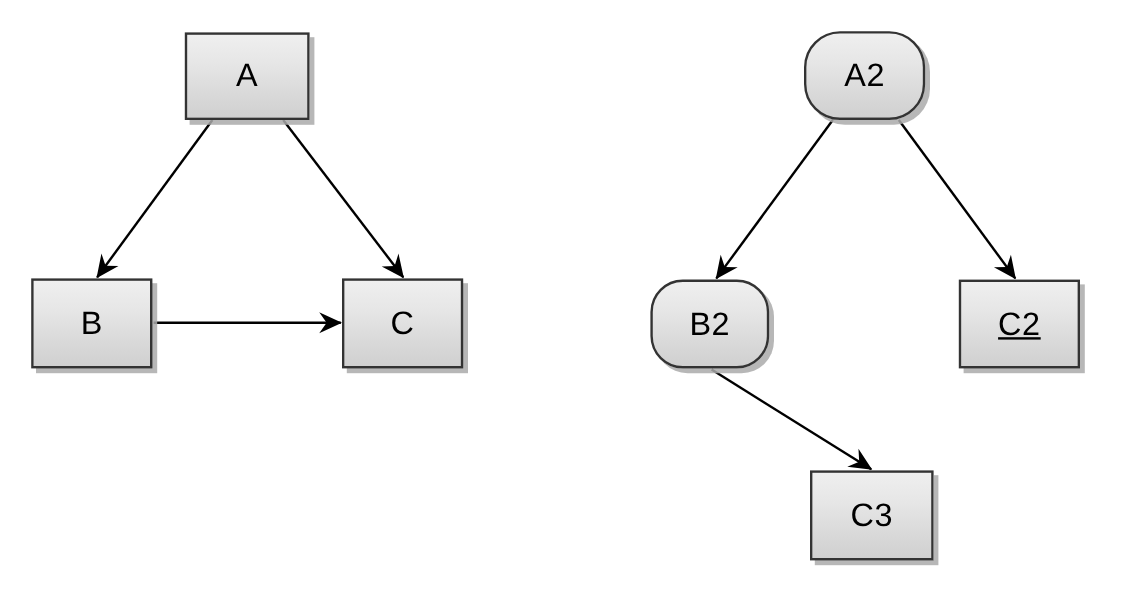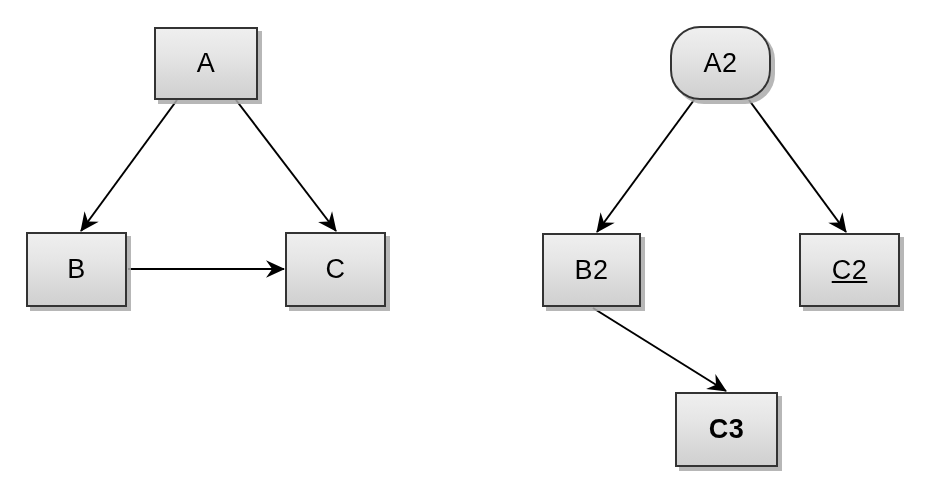--- a/index.html
+++ b/index.html
@@ -70,23 +70,23 @@
   </div>
   <div class="node" style="left: 26px; top: 232px; width: 101px; height: 75px;">
     <span class="node-label">B</span>
   </div>
   <div class="node" style="left: 285px; top: 232px; width: 101px; height: 75px;">
     <span class="node-label">C</span>
   </div>
   <div class="node" style="left: 670px; top: 26px; width: 101px; height: 74px; border-radius: 30px;">
     <span class="node-label">A2</span>
   </div>
-  <div class="node" style="left: 542px; top: 233px; width: 99px; height: 74px;">
+  <div class="node" style="left: 542px; top: 233px; width: 99px; height: 74px; border-radius: 27px;">
     <span class="node-label">B2</span>
   </div>
   <div class="node" style="left: 799px; top: 233px; width: 101px; height: 74px; text-decoration: underline;">
     <span class="node-label">C2</span>
   </div>
-  <div class="node" style="left: 675px; top: 392px; width: 103px; height: 75px; font-weight: bold;">
+  <div class="node" style="left: 675px; top: 392px; width: 103px; height: 75px;">
     <span class="node-label">C3</span>
   </div>
 
 </div>
 
 </body></html>

